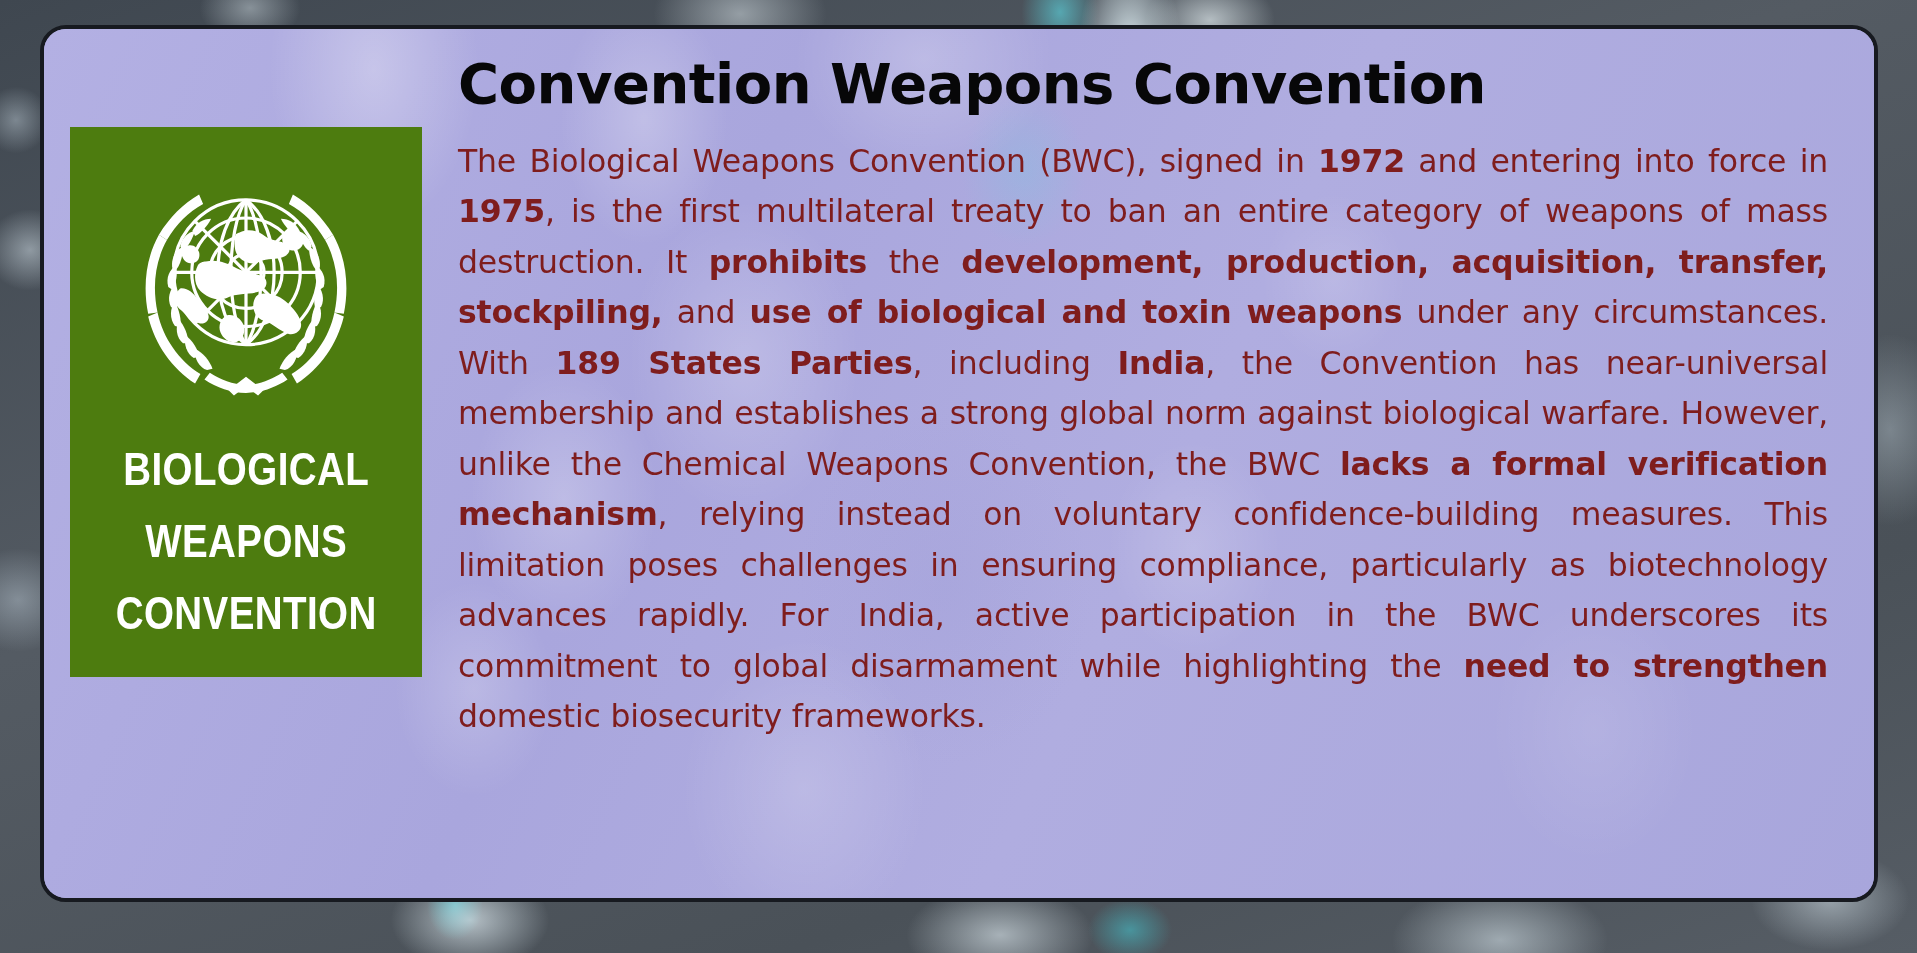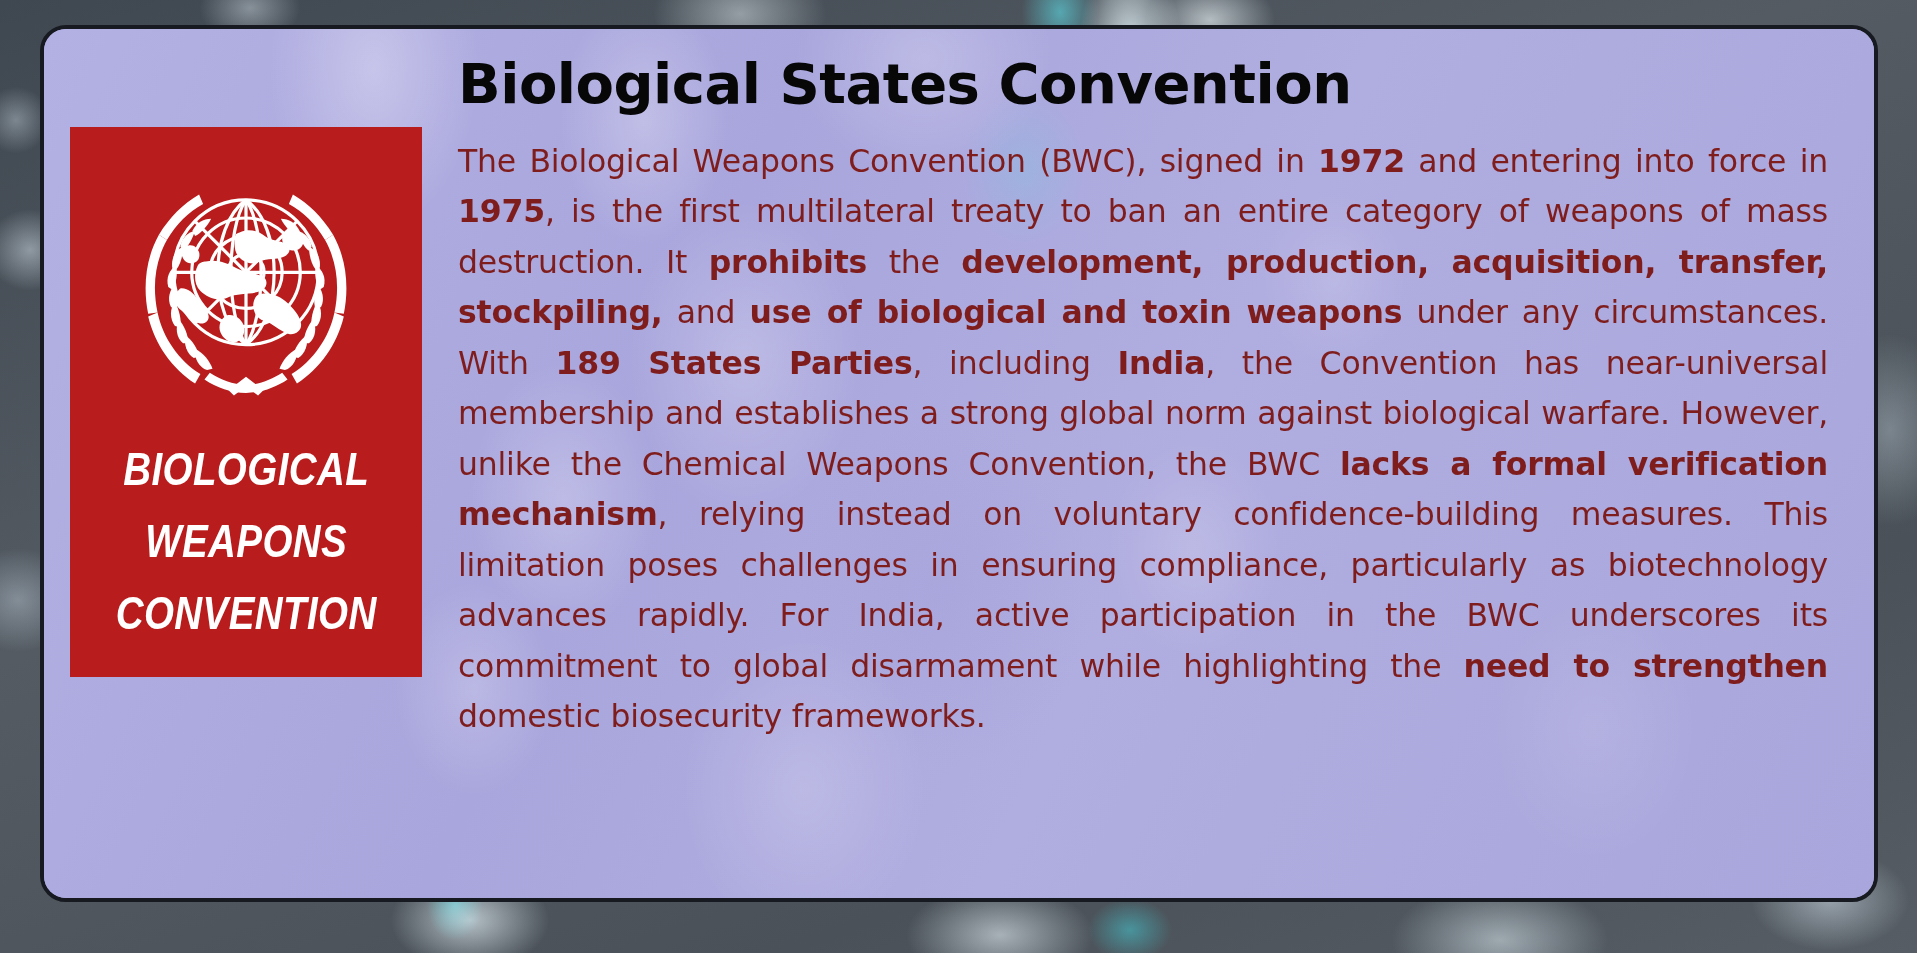--- a/index.html
+++ b/index.html
@@ -84,29 +84,28 @@
   
   #poster-col {
     flex: 0 0 352px;
     display: flex;
     align-items: flex-start;
     padding-top: 84px;
   }
   #poster {
     width: 352px;
     height: 550px;
-    background: #b91c1c;
+    background: #4d7c0f;
     display: flex;
     flex-direction: column;
     align-items: center;
     justify-content: flex-start;
     padding-top: 22px;
     box-sizing: border-box;
     position: relative;
-    font-style: italic;
   }
   #un-emblem { width: 268px; height: 268px; display: block; }
   #poster-text {
     margin-top: 16px;
     color: #ffffff;
     font-family: "Liberation Sans Narrow", "Liberation Sans", sans-serif;
     font-weight: 700;
     font-size: 47px;
     line-height: 1.53;
     letter-spacing: 0.5px;
@@ -218,18 +217,18 @@
 
         <div id="poster-text">
           <div>BIOLOGICAL</div>
           <div>WEAPONS</div>
           <div>CONVENTION</div>
         </div>
       </div>
     </div>
 
     <div id="text-col">
-      <h1 id="title">Biological States Convention</h1>
+      <h1 id="title">Convention Weapons Convention</h1>
       <p id="body-text"><span>The Biological Weapons Convention (BWC), signed in </span><b>1972</b><span> and entering into force in </span><b>1975</b><span>, is the first multilateral treaty to ban an entire category of weapons of mass destruction. It </span><b>prohibits</b><span> the </span><b>development, production, acquisition, transfer, stockpiling,</b><span> and </span><b>use of biological and toxin weapons</b><span> under any circumstances. With </span><b>189 States Parties</b><span>, including </span><b>India</b><span>, the Convention has near-universal membership and establishes a strong global norm against biological warfare. However, unlike the Chemical Weapons Convention, the BWC </span><b>lacks a formal verification mechanism</b><span>, relying instead on voluntary confidence-building measures. This limitation poses challenges in ensuring compliance, particularly as biotechnology advances rapidly. For India, active participation in the BWC underscores its commitment to global disarmament while highlighting the </span><b>need to strengthen</b><span> domestic biosecurity frameworks.</span></p>
     </div>
 
   </div>
 </div>
 
 </body></html>

